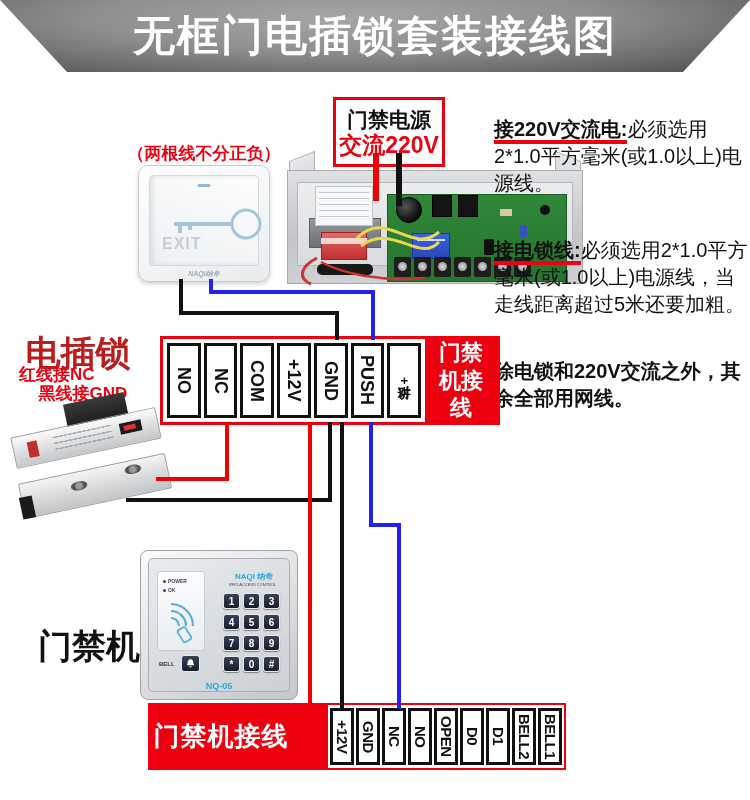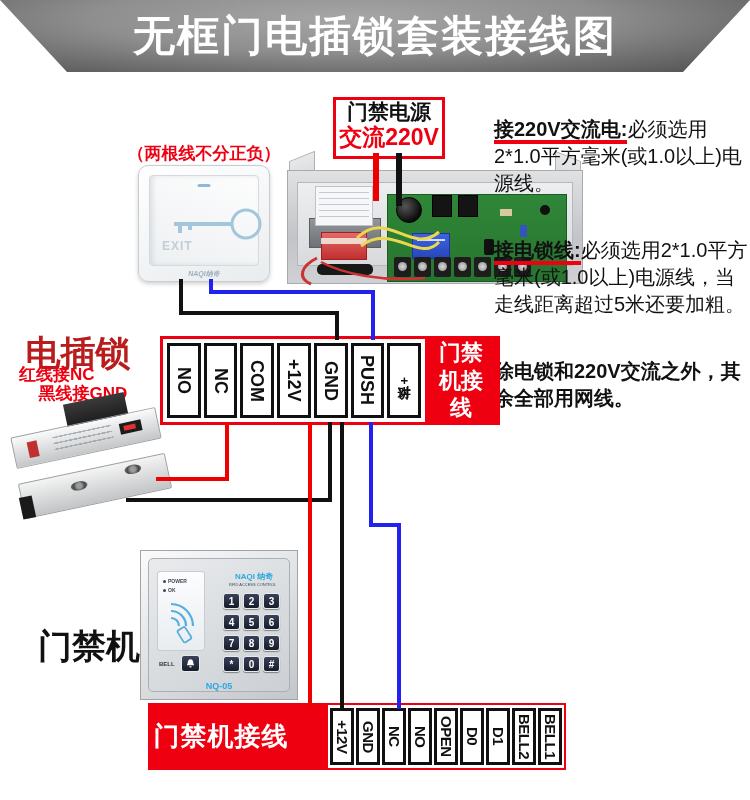--- a/index.html
+++ b/index.html
@@ -17,21 +17,21 @@
   
   .sw-title   { left:128px; top:106px; width:152px; text-align:center; font-size:33px; font-weight:bold; color:#111; }
   .sw-sub     { left:112px; top:142px; width:184px; text-align:center; font-size:17px; font-weight:bold; color:#ee0011; }
   .lock-title { left:12px;  top:330px; width:132px; text-align:center; font-size:35px; font-weight:bold; color:#b91c1c; }
   .lock-n1    { left:19px;  top:363px; width:132px; text-align:left; font-size:17px; font-weight:bold; color:#ee0011; }
   .lock-n2    { left:12px;  top:382px; width:142px; text-align:center; font-size:17px; font-weight:bold; color:#ee0011; }
   .kp-title   { left:38px;  top:624px; font-size:34px; font-weight:bold; color:#111; }
 
   
   .psu-label { left:333px; top:97px; width:112px; border:3px solid #ee0011; background:#fff;
-               text-align:center; padding:0 0 5px; line-height:1.15; }
+               text-align:center; padding:8px 0 5px; line-height:1.15; }
   .psu-l1 { font-size:21px; font-weight:bold; color:#111; }
   .psu-l2 { font-size:23px; font-weight:bold; color:#ee0011; }
 
   
   .req { left:494px; top:76px; width:254px; color:#111; }
   .req-title { font-size:24px; font-weight:bold; margin-bottom:4px; }
   .req p { font-size:20px; line-height:27px;margin-top:40px; }
   .req-label { font-weight:bold; border-bottom:4px solid #ee0011; padding-bottom:0; }
   .req-note { font-weight:bold; }
 
@@ -64,21 +64,21 @@
   .switch-art { left:138px; top:165px; width:132px; height:117px;
                 background:linear-gradient(160deg,#ffffff,#e9ecee);
                 border:1px solid #c8cdd1; border-radius:10px; box-shadow:0 2px 4px rgba(0,0,0,.18); }
   .sw-plate { position:absolute; left:10px; top:9px; right:10px; bottom:15px;
               background:linear-gradient(200deg,#fdfdfd,#edf0f2);
               border:1px solid #d5dade; border-radius:4px;
               box-shadow:inset 3px 0 4px rgba(150,165,175,.25); }
   .sw-led { position:absolute; left:50%; top:8px; transform:translateX(-50%); width:13px; height:3px;
             background:#8fb9d6; border-radius:2px; }
   .sw-keysvg { position:absolute; left:14px; top:26px; }
-  .sw-exit { position:absolute; left:12px; bottom:12px; font-size:12px; font-weight:bold;
+  .sw-exit { position:absolute; left:12px; bottom:12px; font-size:16px; font-weight:bold;
              color:#c3ced6; letter-spacing:1px; }
   .sw-brand { position:absolute; bottom:2px; width:100%; text-align:center; font-size:7px;
               color:#9fb0bc; font-weight:bold; font-style:italic; }
 
   
   .psu { left:287px; top:160px; width:296px; height:132px; }
   .psu > div, .psu svg { position:absolute; }
   .psu-ear-l { left:2px;  top:-4px; width:26px; height:52px; background:linear-gradient(#e6e8ea,#c9cbce);
                border:1px solid #aeb1b4; transform:skewY(-22deg); }
   .psu-ear-r { right:2px; top:-4px; width:26px; height:52px; background:linear-gradient(#e6e8ea,#c9cbce);
@@ -127,21 +127,21 @@
   .lb-display::after { content:""; position:absolute; left:4px; top:3px; width:12px; height:5px; background:#d33; }
   .lock-strike{ left:12px; top:70px; width:150px; height:36px; background:linear-gradient(#f4f4f4,#c2c4c6);
                 border:1px solid #9aa0a4; transform:rotate(-12deg); border-radius:2px; }
   .lock-strike > div { position:absolute; }
   .hole { width:17px; height:9px; border-radius:50%; background:radial-gradient(circle,#9b9b9b 0 25%,#474747 60%,#8c8c8c); }
   .h1 { left:50px; top:9px; } .h2 { left:106px; top:4px; }
   .strike-cap { left:-3px; top:13px; width:13px; height:22px; background:#1a1a1a; }
 
   
   .kp { left:140px; top:550px; width:158px; height:150px; background:linear-gradient(150deg,#fbfbfb,#c3c6ca);
-        border:1px solid #9fa4a8; border-radius:0; }
+        border:1px solid #9fa4a8; border-radius:8px; }
   .kp-inner { position:absolute; left:7px; top:7px; right:7px; bottom:7px;
               background:linear-gradient(150deg,#e9ebed,#ccd0d4); border:1px solid #aab0b5; border-radius:5px; }
   .kp-inner > * { position:absolute; }
   .kp-left { left:8px; top:12px; width:48px; height:80px; background:linear-gradient(#fcfdfe,#e9edf0);
              border:1px solid #c5ccd2; border-radius:3px; }
   .kp-led { position:absolute; font-size:5px; color:#445; font-weight:bold; display:flex; align-items:center; gap:2px; }
   .kp-led .dot { width:3px; height:3px; border-radius:50%; background:#445; display:inline-block; }
   .led1 { left:5px; top:6px; } .led2 { left:5px; top:15px; }
   .kp-rfid { position:absolute; left:5px; top:26px; }
   .kp-brand { left:86px; top:12px; font-size:8px; font-weight:bold; color:#2ba8e0; }

